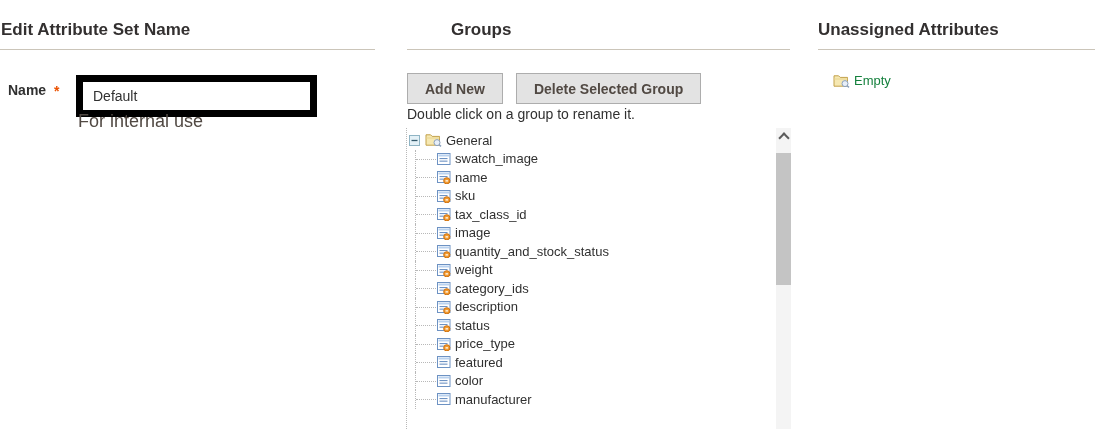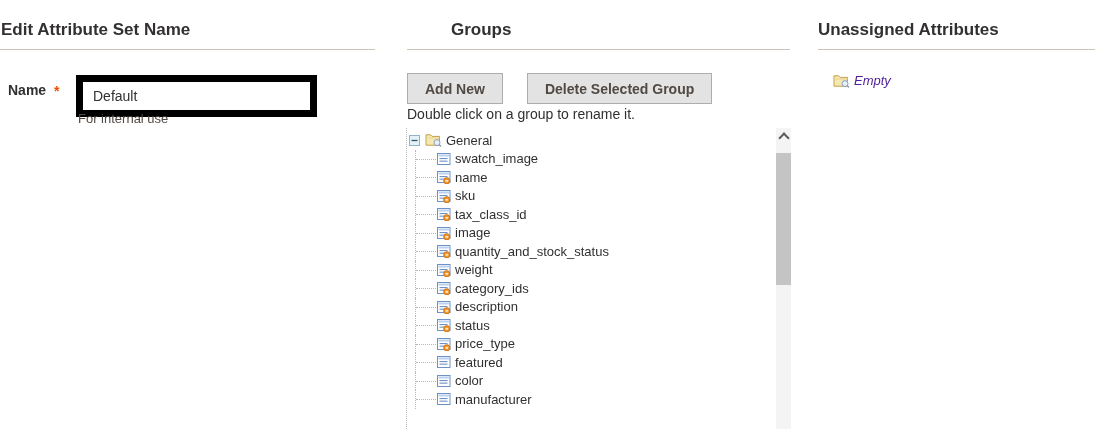--- a/index.html
+++ b/index.html
@@ -12,24 +12,24 @@
   }
   .title-rule{position:absolute;top:49px;height:1px;background:#cbc5b9;}
 
   
   .name-label{position:absolute;left:8px;top:82px;font-size:14px;font-weight:700;color:#303030;}
   .req-mark{position:absolute;left:54px;top:83px;font-size:14px;font-weight:700;color:#eb5202;}
   .name-input{
     position:absolute;left:76px;top:75px;width:207px;height:28px;border:7px solid #000000;
     padding:0 10px;font-size:14px;color:#303030;font-family:"Liberation Sans",sans-serif;background:#fff;
   }
-  .field-note{position:absolute;left:78px;top:111px;font-size:13px;color:#514943;}
+  .field-note{position:absolute;left:78px;top:111px;font-size:18px;color:#514943;}
 
   
-  .btn-row{position:absolute;left:407px;top:73px;display:flex;gap:24px;}
+  .btn-row{position:absolute;left:407px;top:73px;display:flex;gap:13px;}
   .btn{
     height:31px;display:inline-flex;align-items:center;background:#e3e3e3;border:1px solid #adadad;
     color:#514943;font-size:14px;font-weight:700;padding:0 17px;white-space:nowrap;cursor:pointer;
     font-family:"Liberation Sans",sans-serif;
   }
   .hint{position:absolute;left:407px;top:106px;font-size:14px;color:#303030;}
 
   .tree{
     position:absolute;left:406px;top:128px;width:384px;height:301px;
     border-left:1px dotted #b8b8b8;
@@ -49,21 +49,21 @@
   .attr-icon{margin-right:4px;flex:0 0 auto;display:block;}
   .node-label{white-space:nowrap;}
 
   
   .sb{position:absolute;right:0;top:0;width:15px;height:301px;background:#f4f4f4;}
   .sb-up{height:17px;display:flex;align-items:center;justify-content:center;cursor:pointer;}
   .sb-chevron{width:6px;height:6px;border-top:2px solid #5c5c5c;border-right:2px solid #5c5c5c;transform:rotate(-45deg);margin-top:3px;}
   .sb-thumb{position:absolute;left:0;top:25px;width:15px;height:132px;background:#c4c4c4;cursor:pointer;}
 
   
-  .empty-row{position:absolute;left:833px;top:73px;display:flex;align-items:flex-end;font-size:13px;color:#4c1d95;font-style:italic;}
+  .empty-row{position:absolute;left:833px;top:73px;display:flex;align-items:flex-end;font-size:13px;color:#15803d;}
   .empty-row .folder-icon{margin-right:4px;}
 </style>
 </head>
 <body>
 
 <div class="page">
 
   <div class="panel-title" style="left:1px;text-align:center;">Edit Attribute Set Name</div>
   <div class="title-rule" style="left:0;width:375px;"></div>
 

